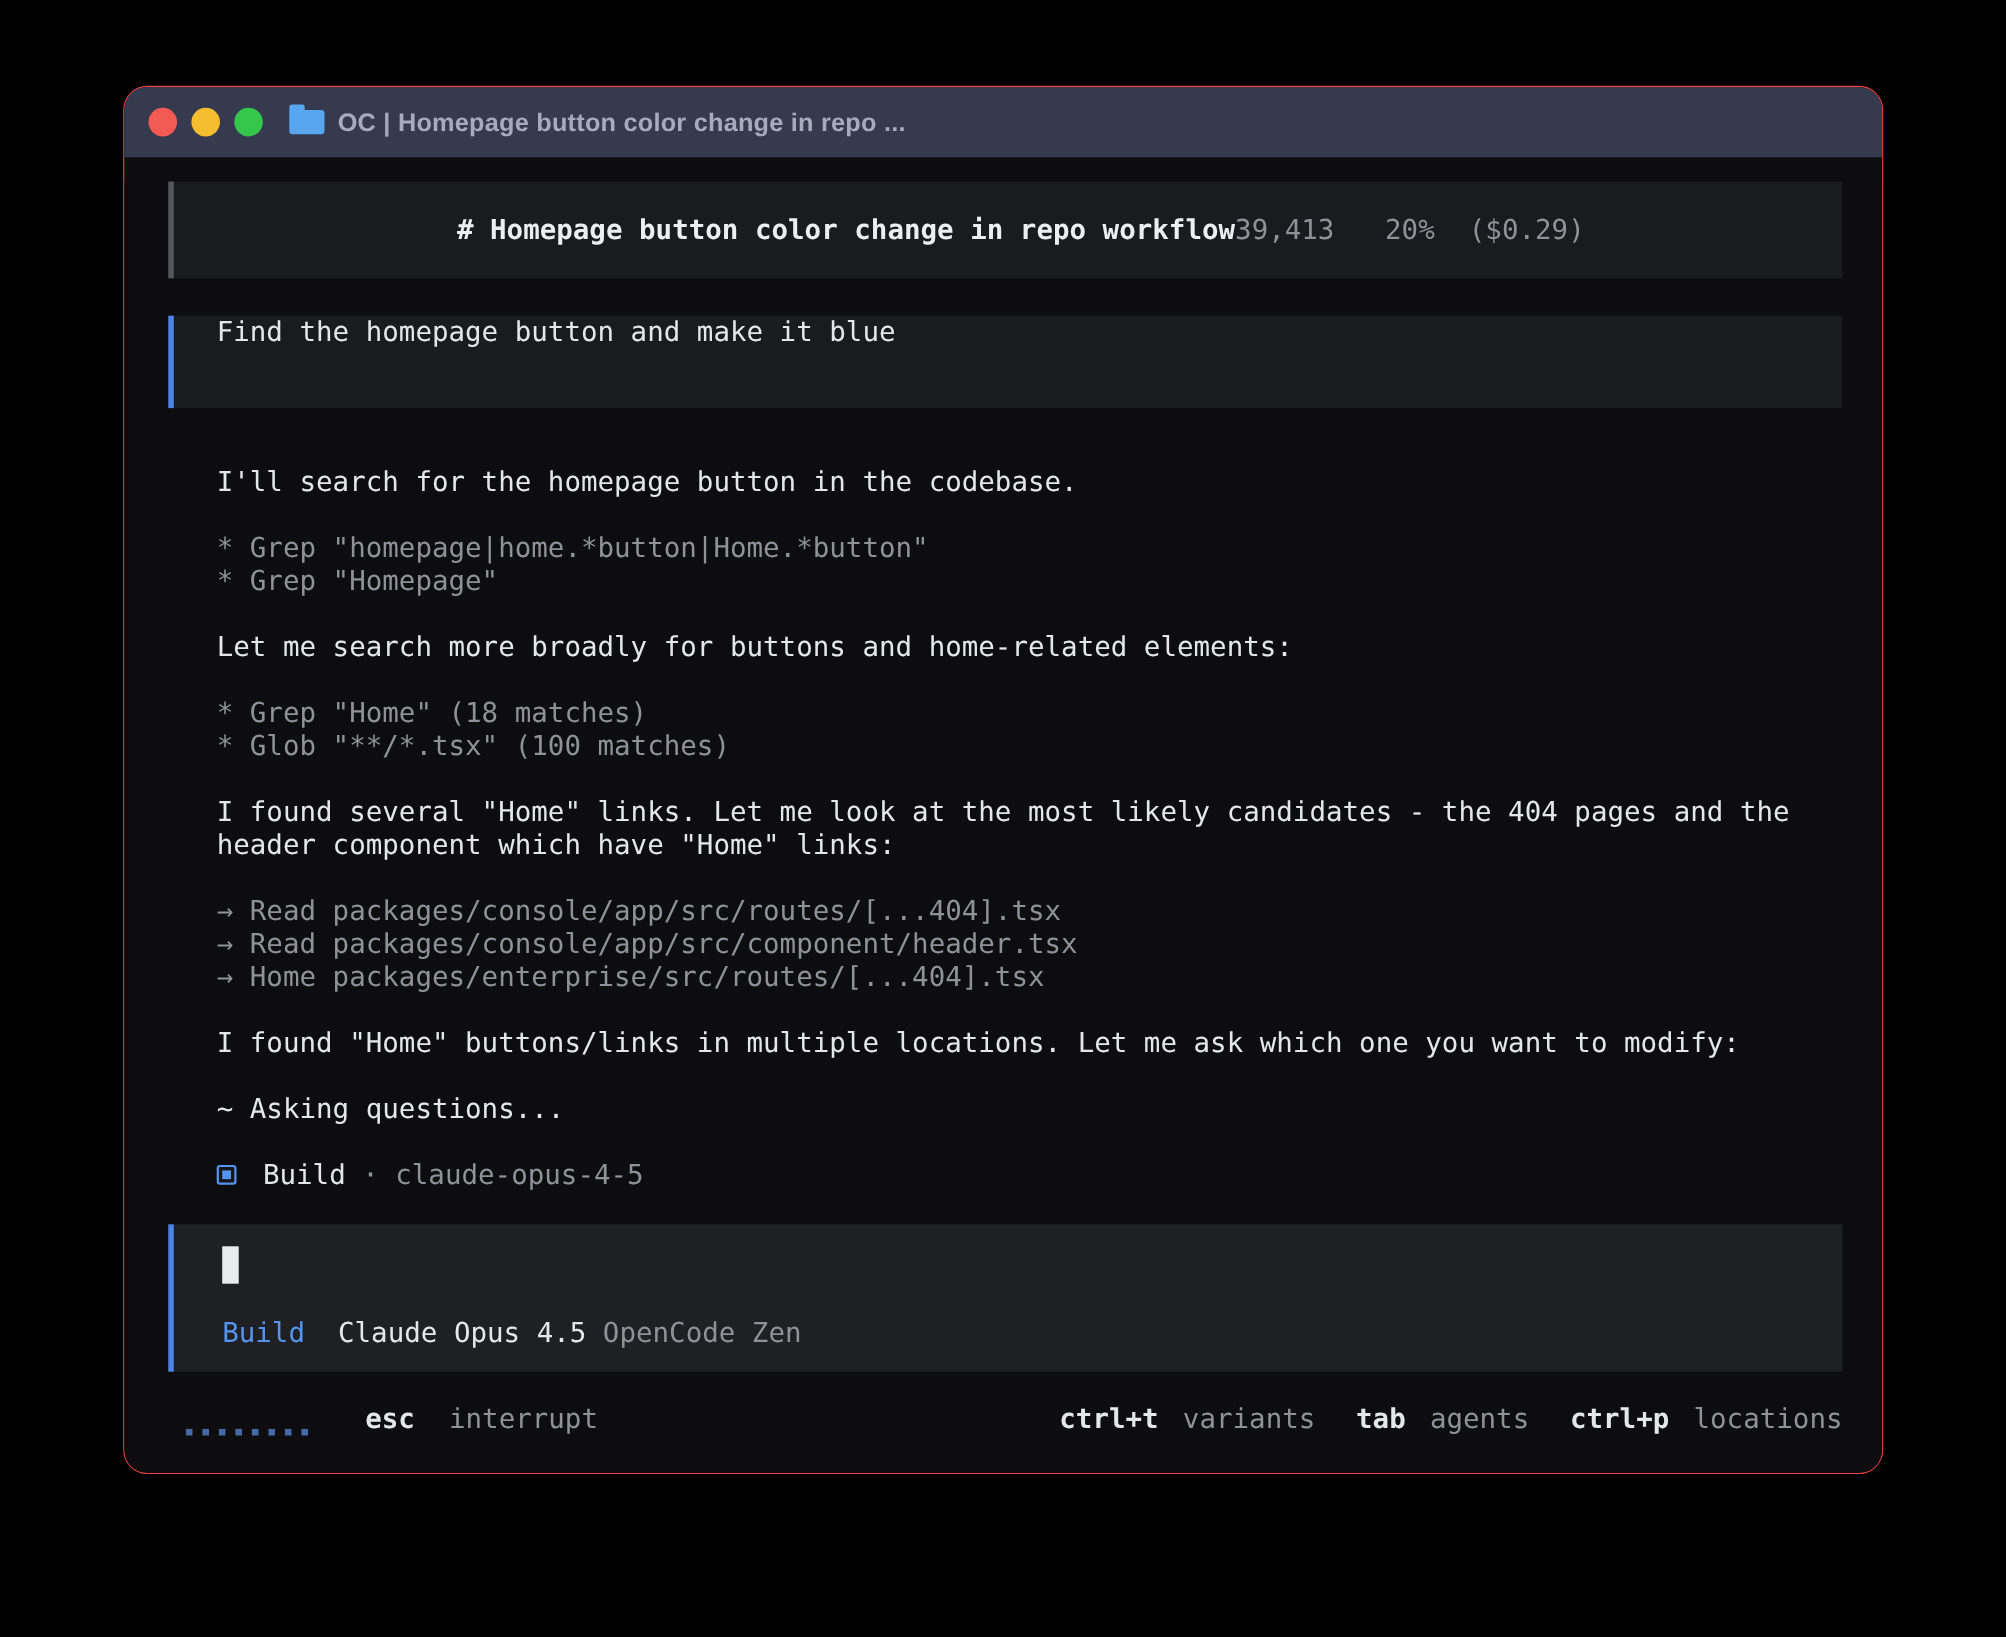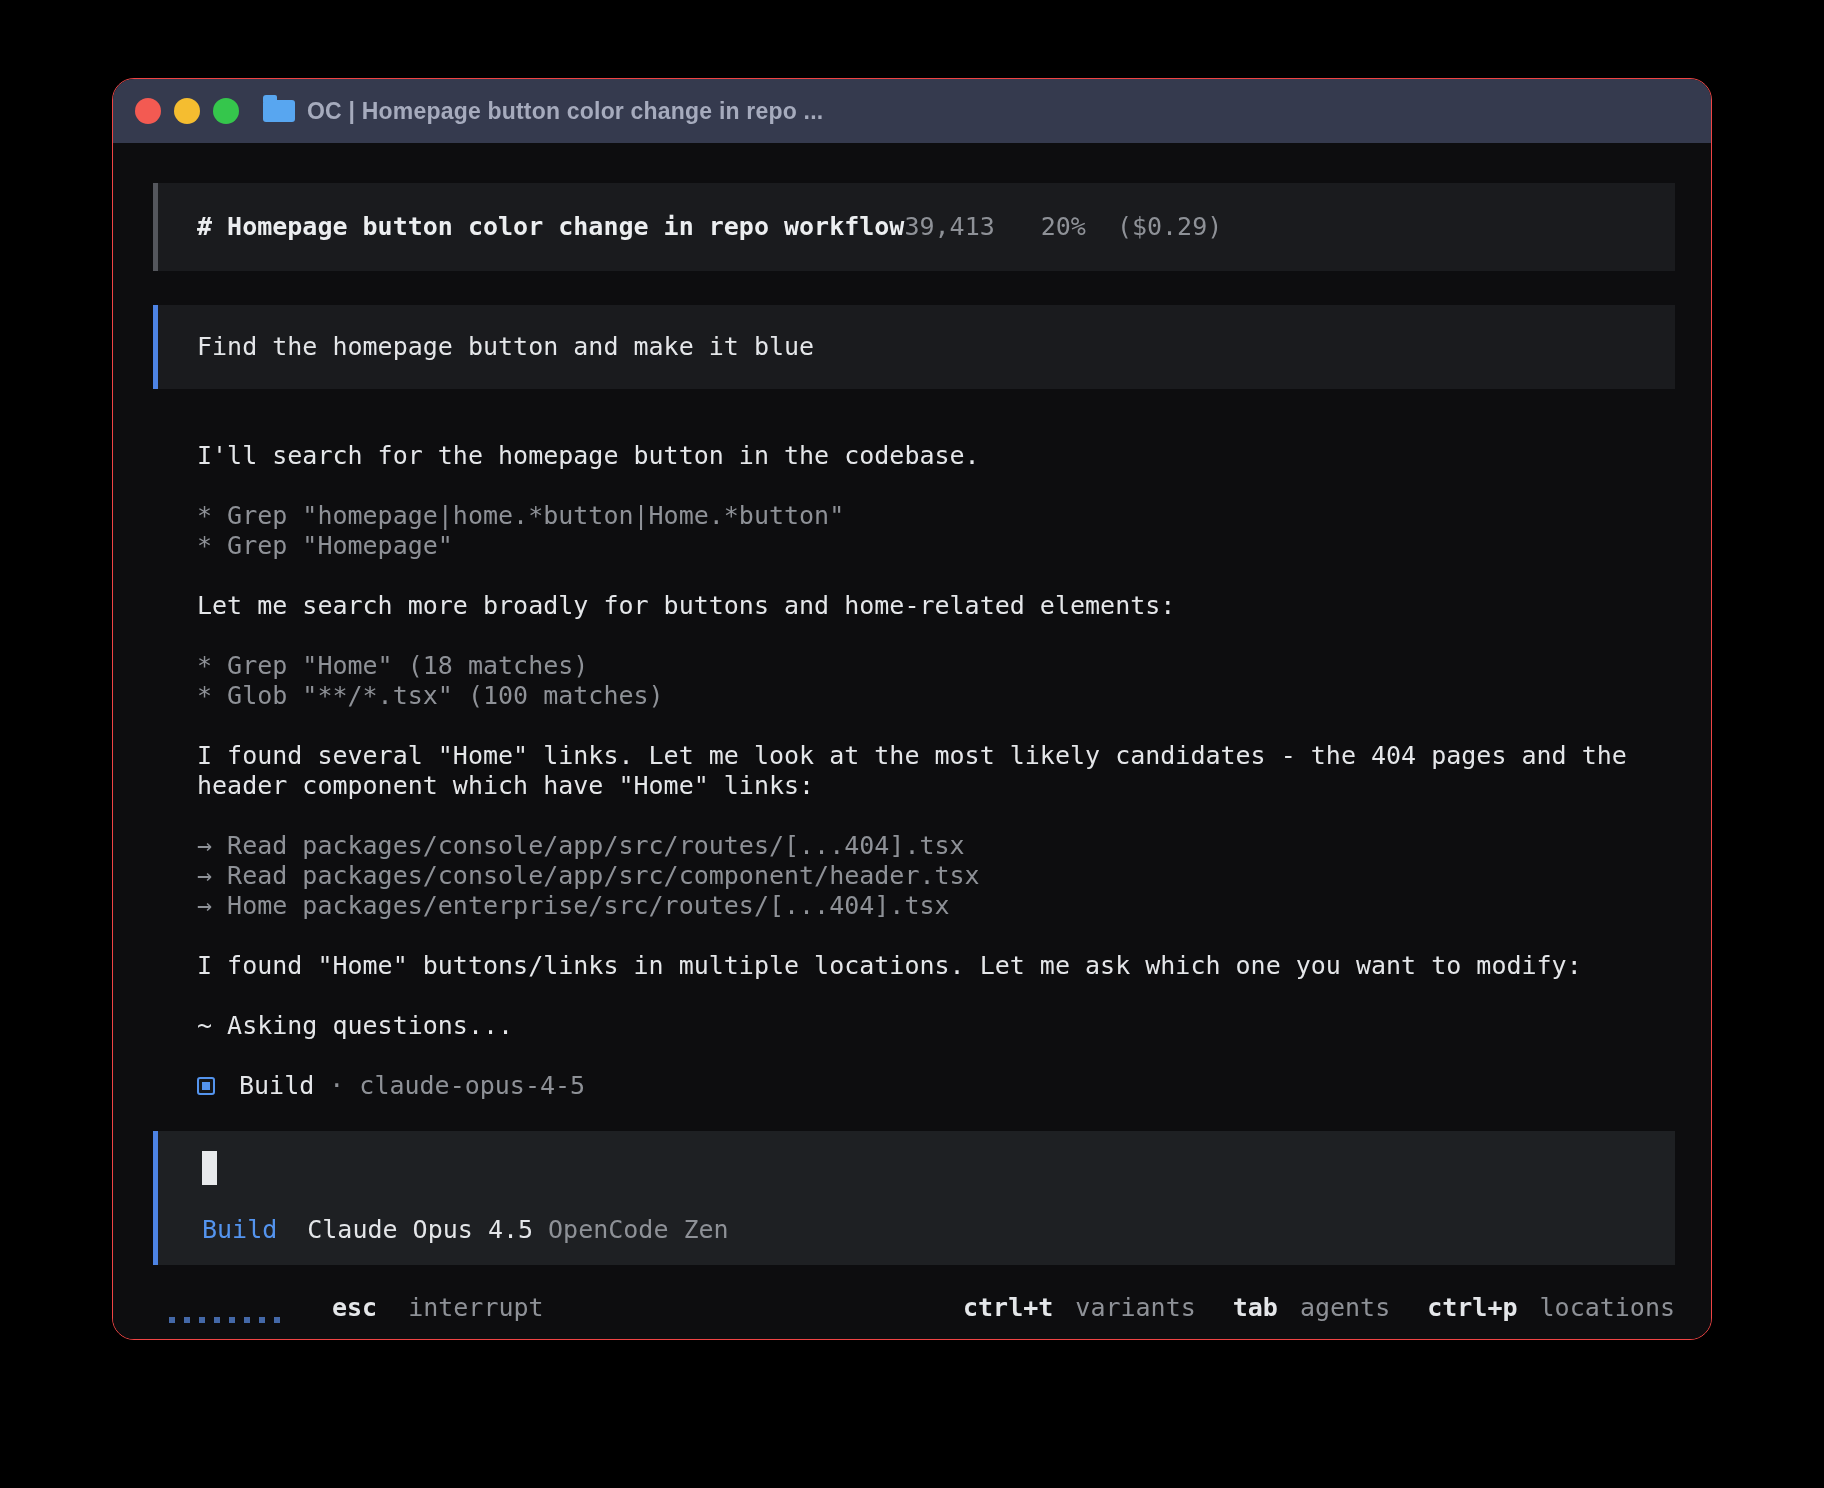--- a/index.html
+++ b/index.html
@@ -53,31 +53,31 @@
     height:1173px;background:var(--terminal-bg);
     padding:0 36px 0 40px;position:relative;
     font-size:25px;line-height:30px;color:var(--text-white);
   }
 
   .block{
     border-left:5px solid #54565c;background:var(--block-bg);
     padding-left:39px;padding-right:16px;
   }
   .header-block{
-    margin-top:40px;height:88px;
-    display:flex;align-items:center;justify-content:flex-start;
+    margin-top:22px;height:88px;
+    display:flex;align-items:center;justify-content:center;
   }
   .session-title{font-weight:bold;color:#eceef0;white-space:nowrap;}
   .session-stats{color:var(--text-gray);display:flex;white-space:nowrap;gap:16px;}
   .session-stats .tokens{margin-right:30px;}
   .session-stats .pct{margin-right:15px;}
 
   .user-block{
     margin-top:34px;height:84px;border-left-color:var(--border-blue);
-    display:flex;align-items:center;
+    display:flex;align-items:flex-start;
   }
 
   .chat{margin-top:52px;margin-left:44px;width:1460px;}
   .line{white-space:pre-wrap;}
   .line.text{color:var(--text-white);}
   .line.tool{color:var(--text-gray);}
   .line.status{color:var(--text-white);}
   .gap-before{margin-top:30px;}
 
   .agent-row{display:flex;align-items:center;margin-top:30px;height:30px;}

